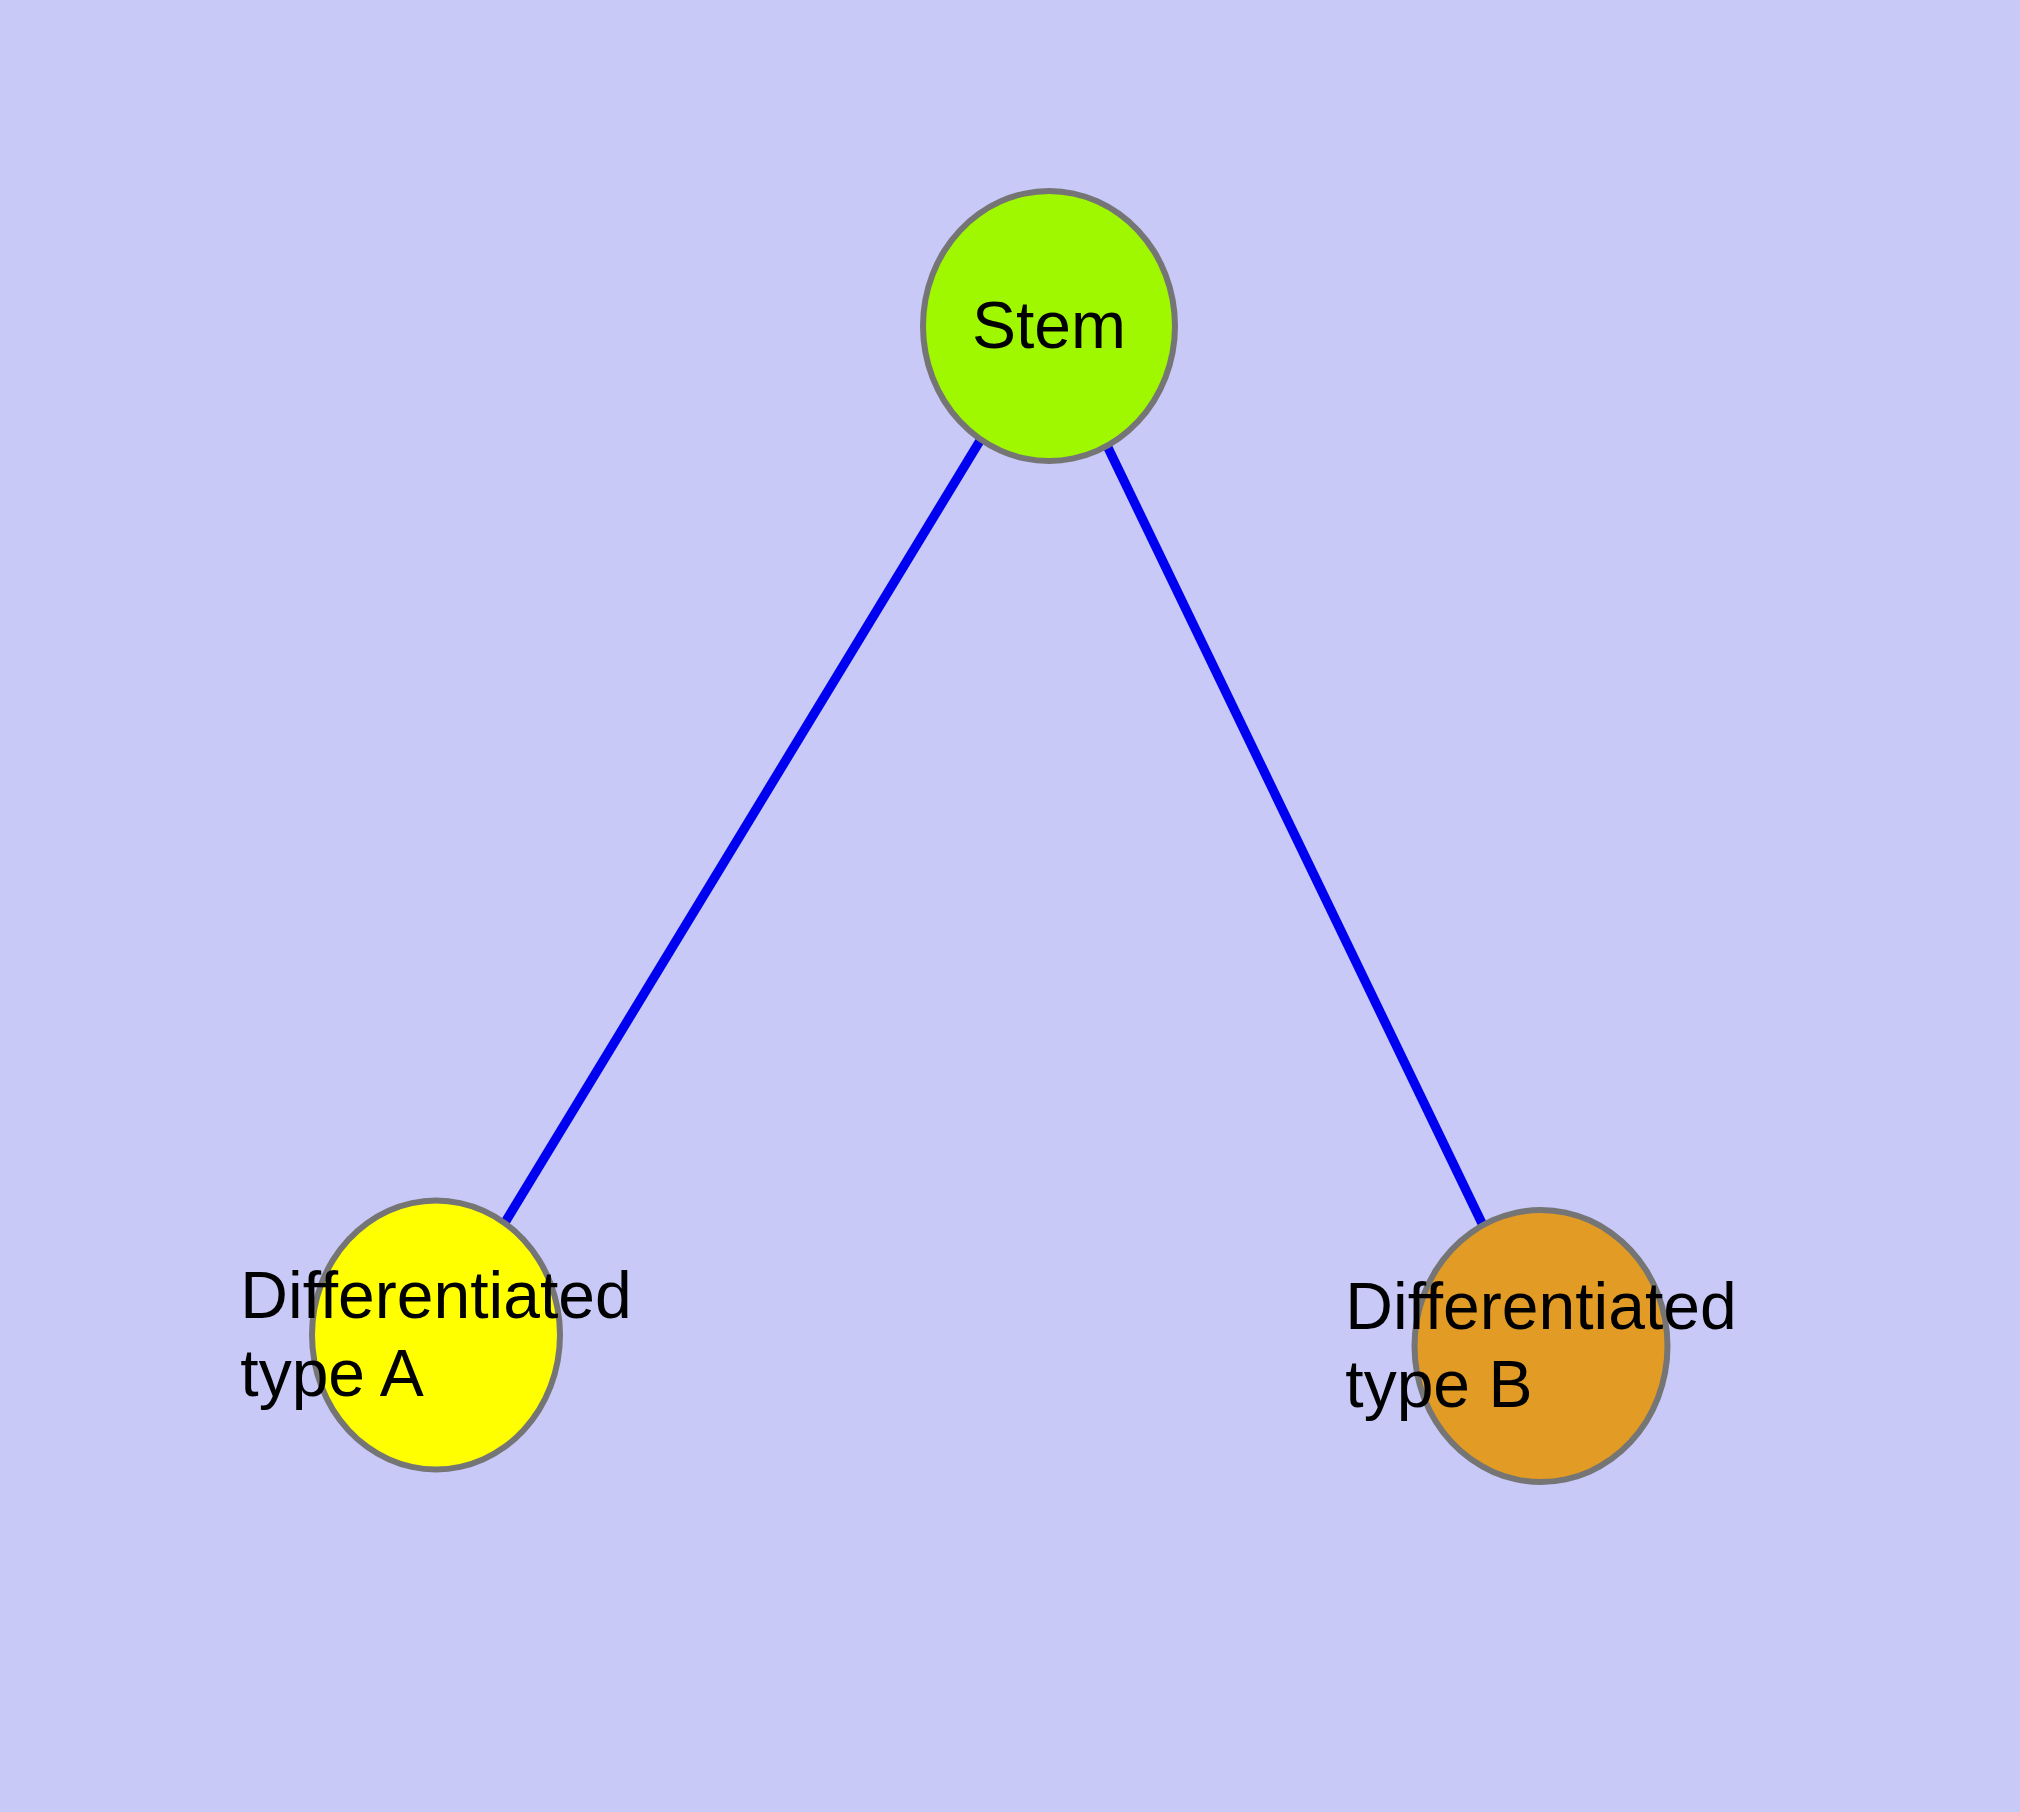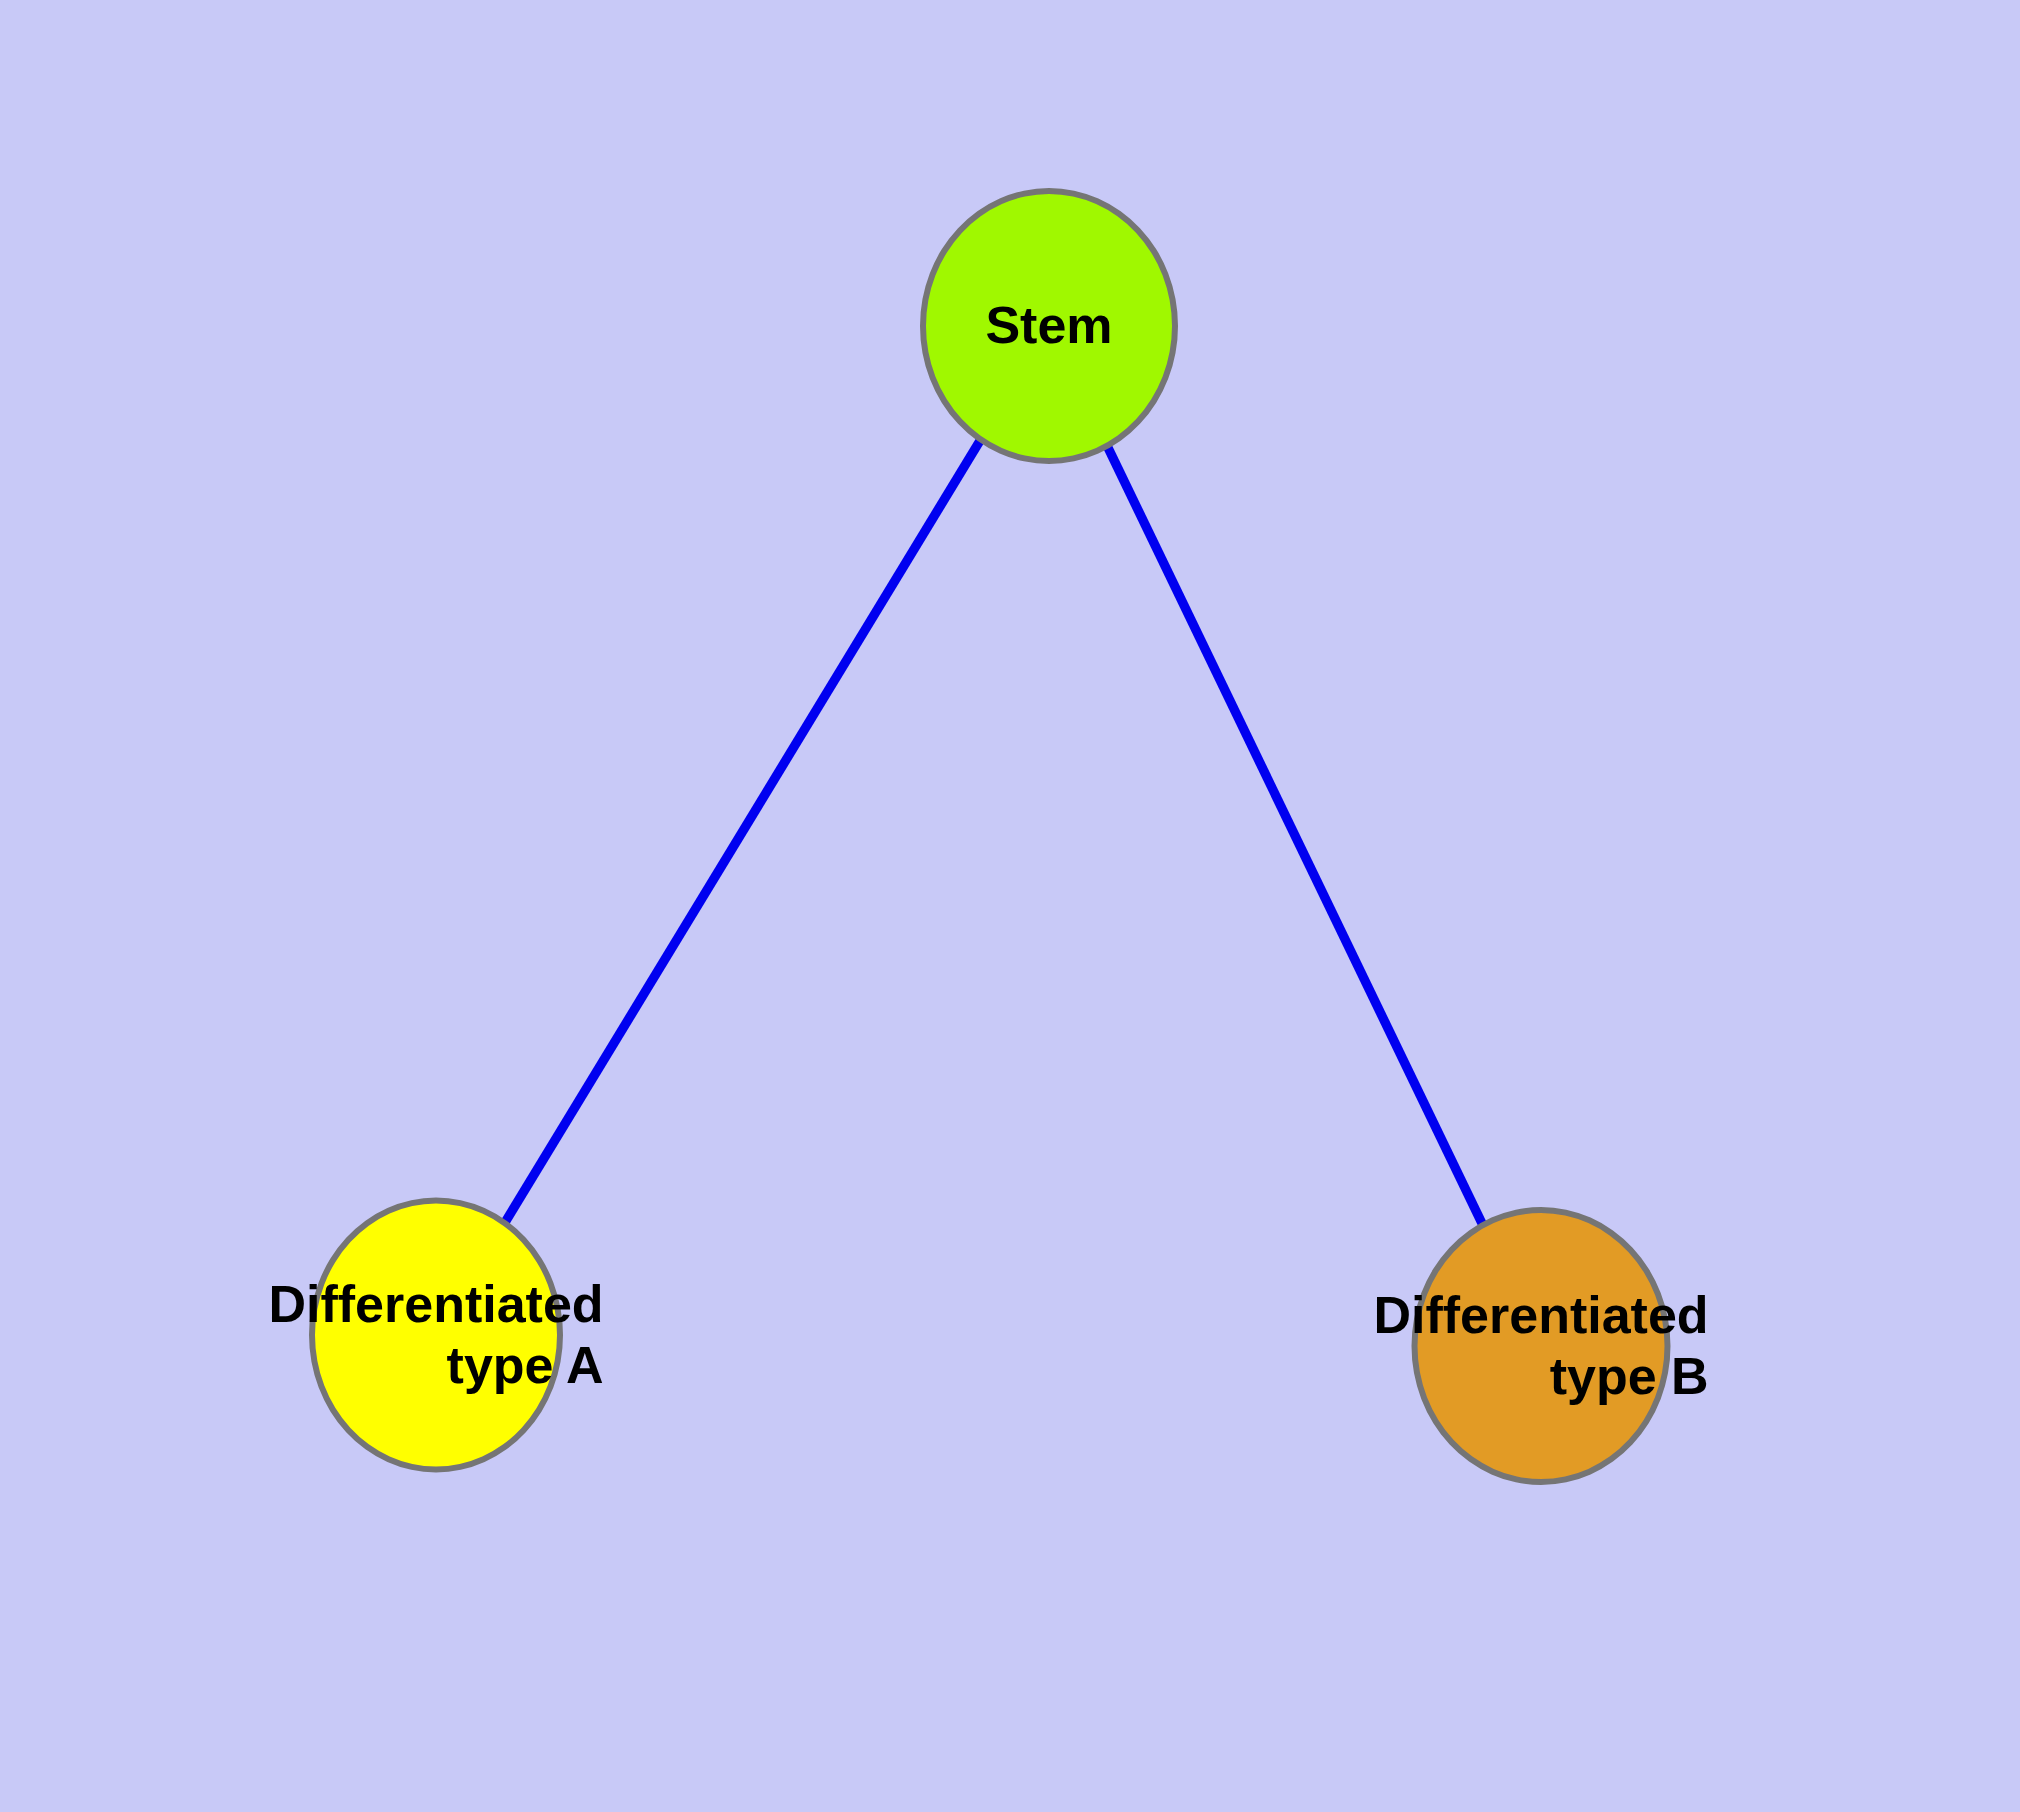--- a/index.html
+++ b/index.html
@@ -34,23 +34,23 @@
     transform: translate(-50%, -50%);
     border-radius: 50%;
     box-sizing: border-box;
   }
   .node-label {
     position: absolute;
     transform: translate(-50%, -50%);
     display: flex;
     align-items: center;
     justify-content: center;
-    text-align: right;
-    font-weight: bold;
-    font-size: 52px;
+    text-align: left;
+    font-weight: normal;
+    font-size: 66px;
     line-height: 1.18;
     white-space: pre-line;
     z-index: 3;
     width: 848px;
     pointer-events: none;
   }
 </style>
 </head>
 <body>
 

